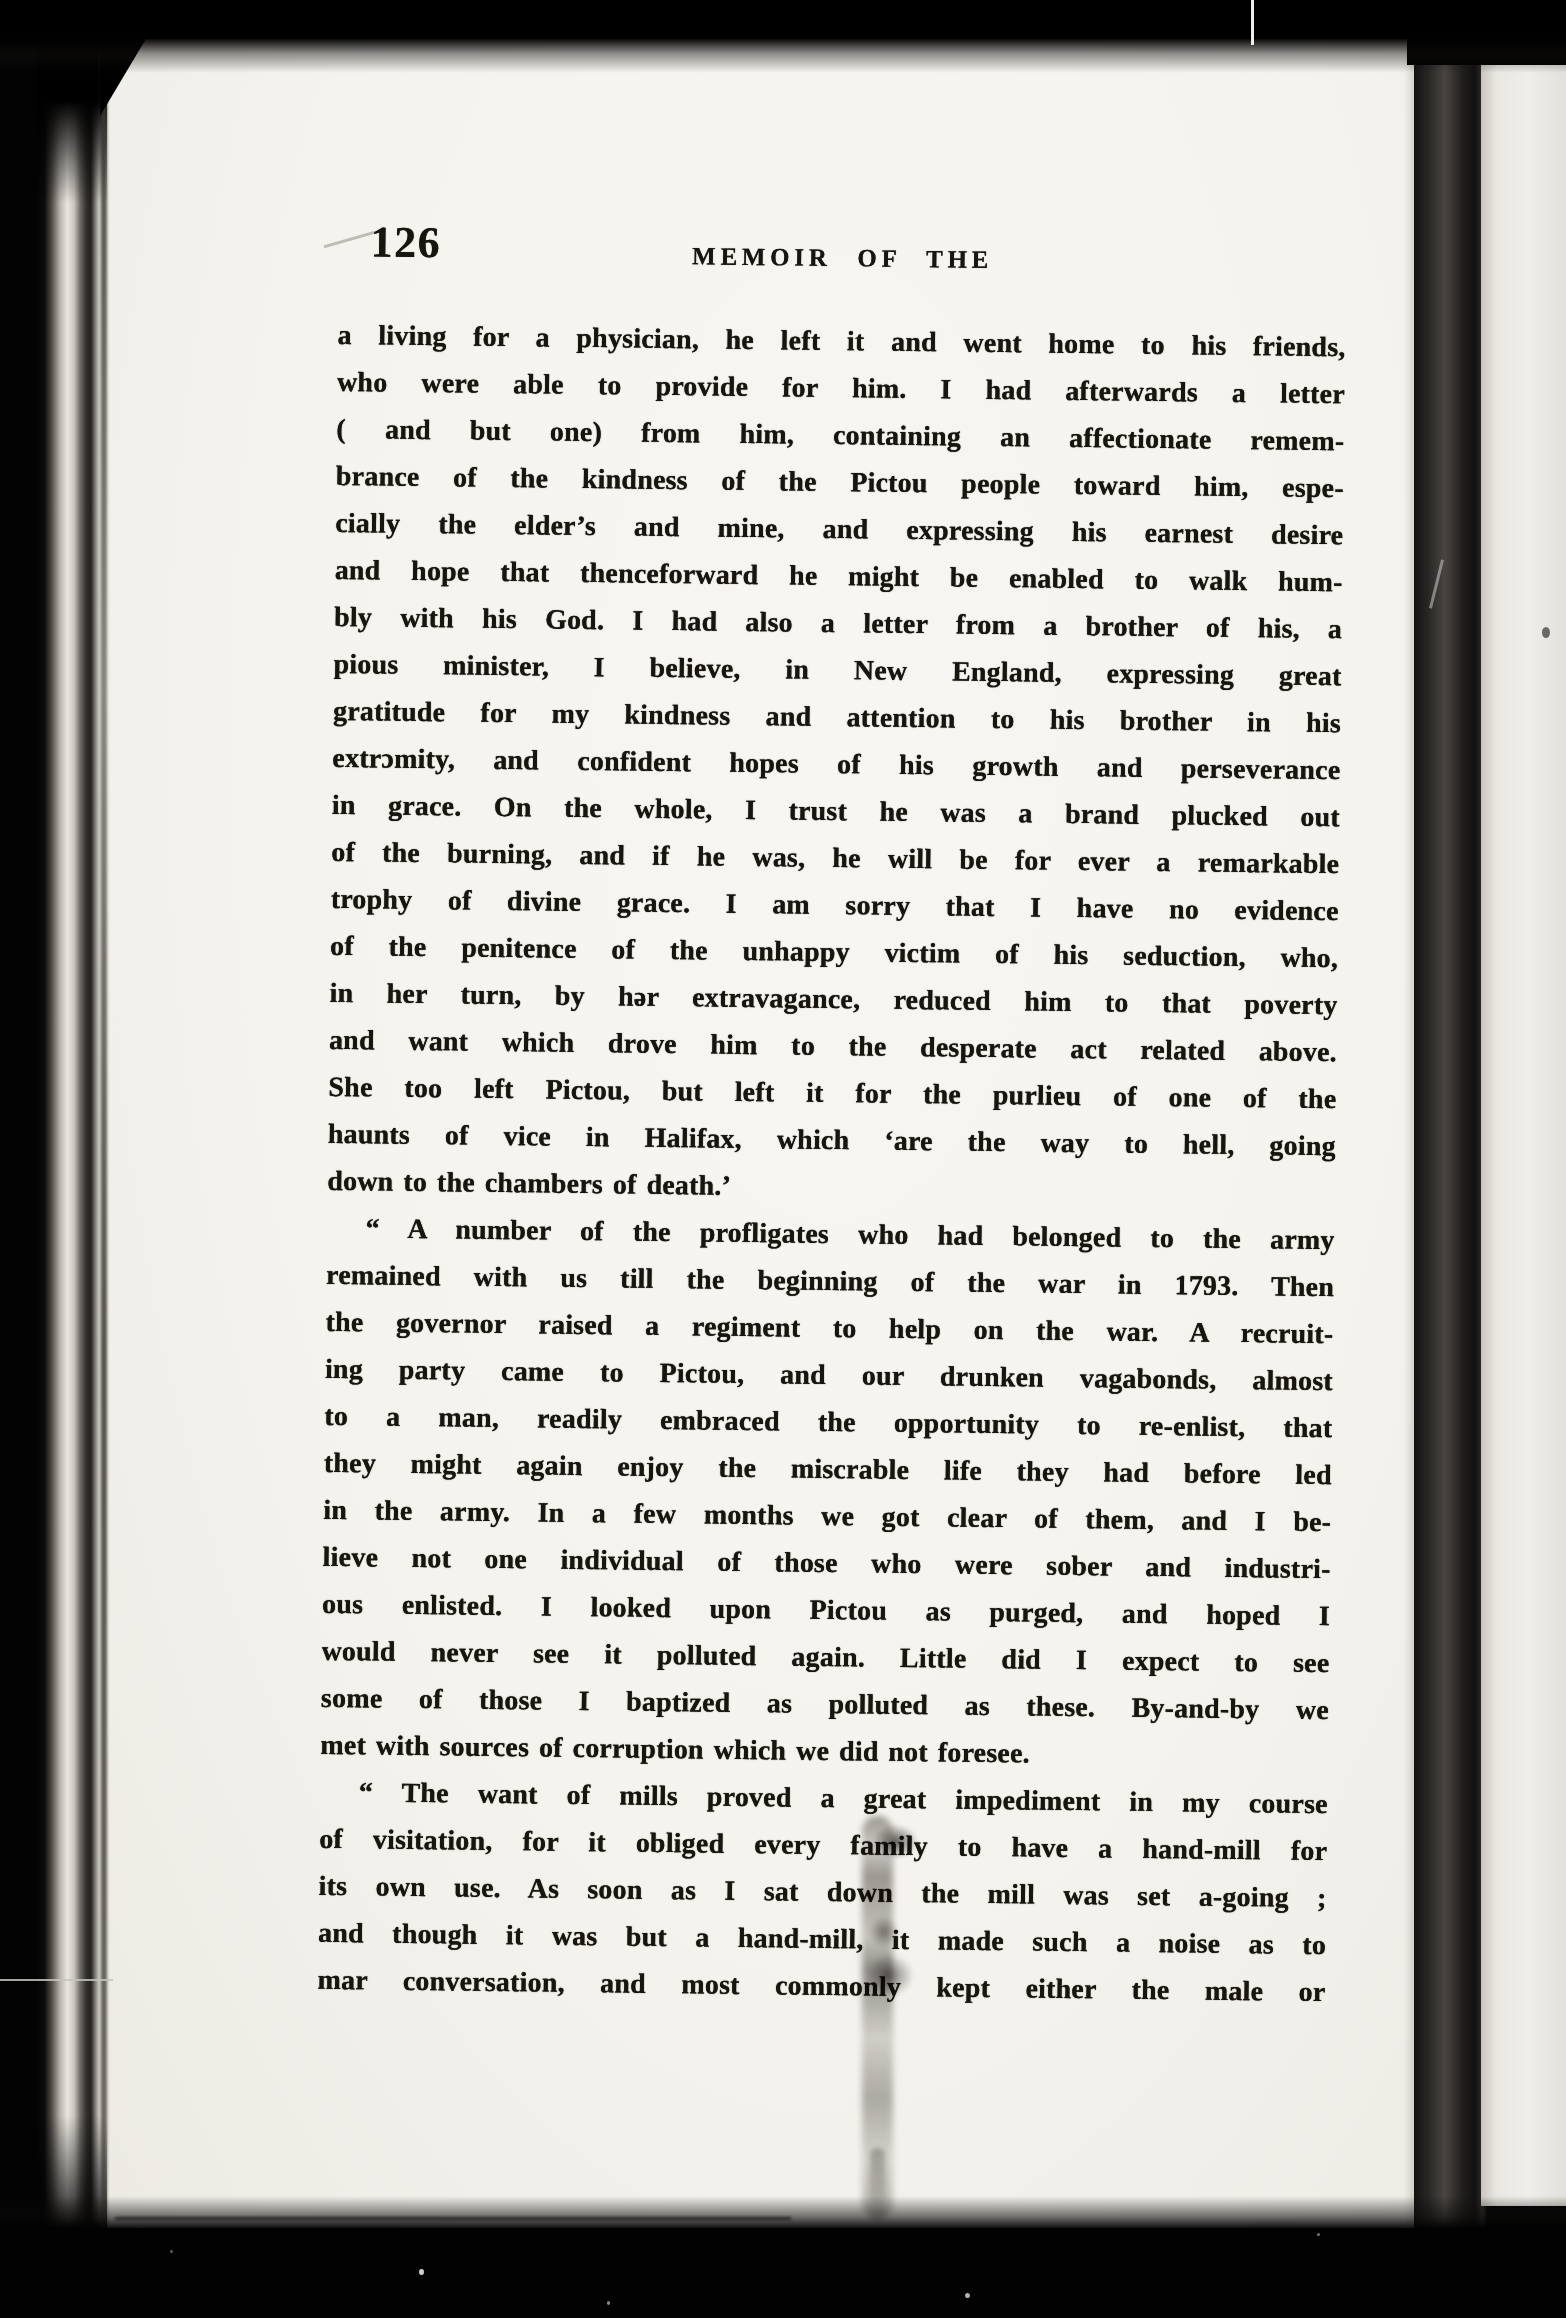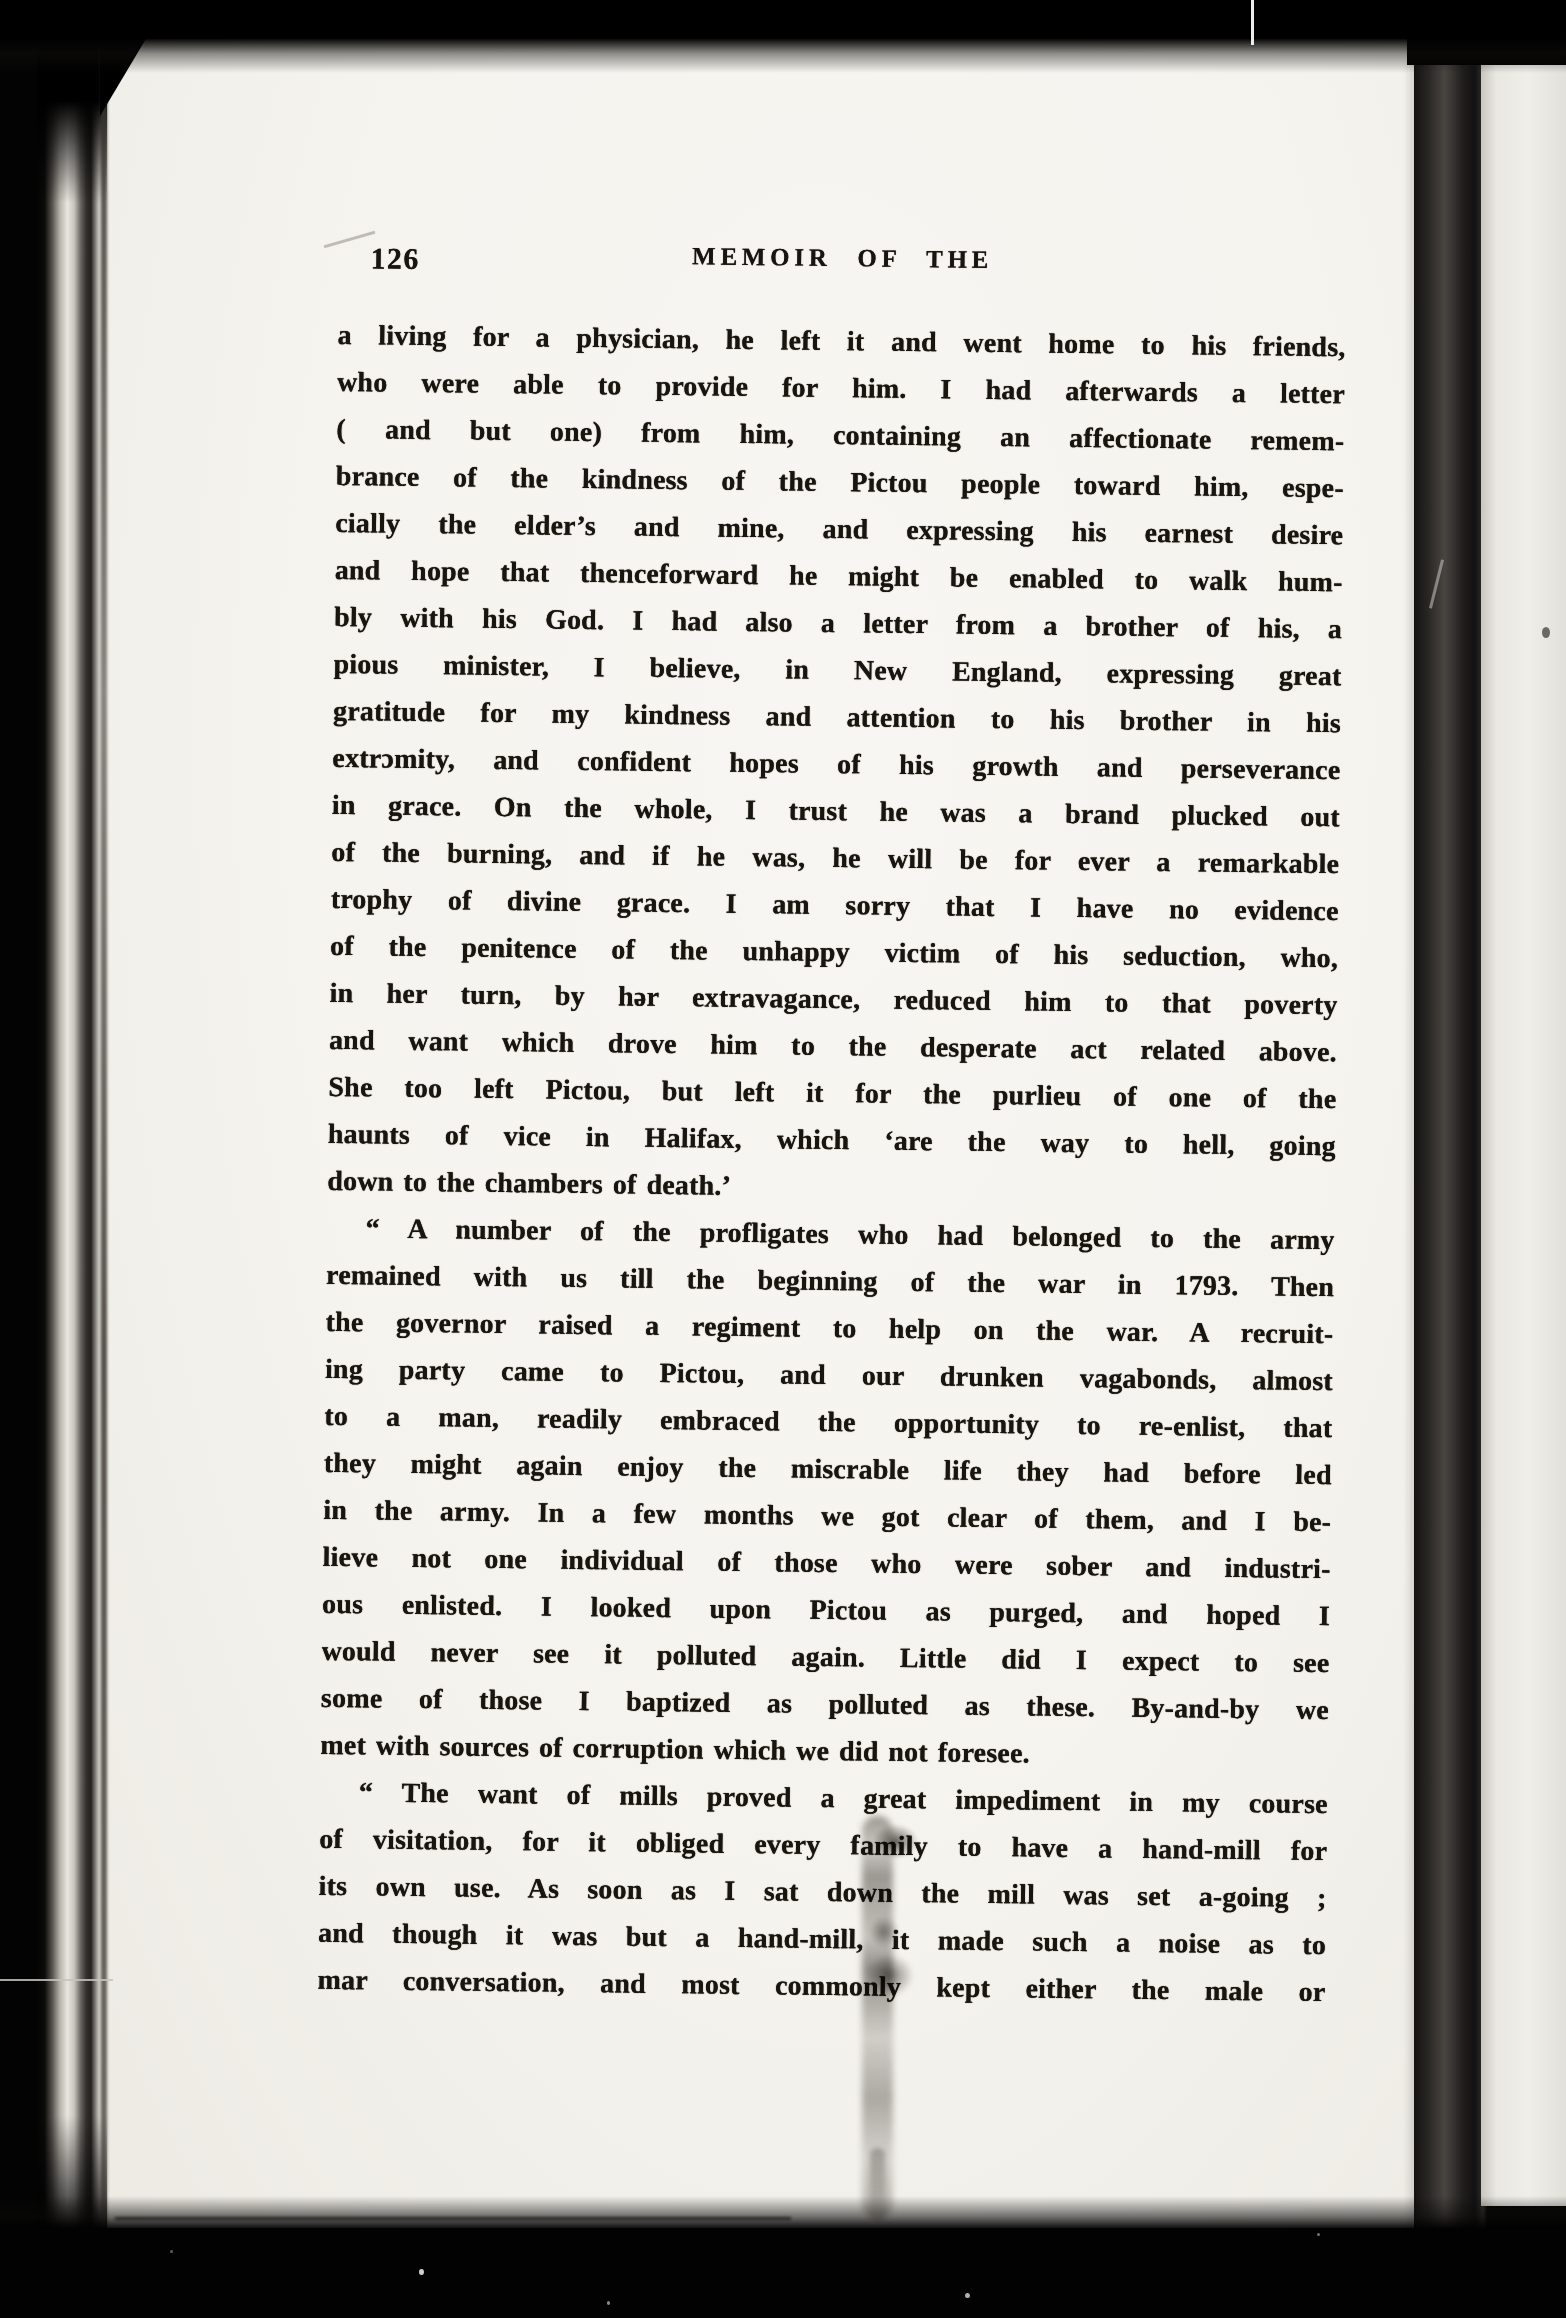--- a/index.html
+++ b/index.html
@@ -88,21 +88,21 @@
   .sp5{left:1317px;top:2233px;width:3.4px;height:3.4px;background:#777572;}
 
   
   .text-block{
     position:absolute;left:339px;top:223px;width:1008px;
     transform:rotate(0.7deg);transform-origin:0 0;
     color:var(--ink);font-weight:700;
   }
   .header-row{position:relative;height:88px;}
   .pagenum{
-    position:absolute;left:32px;top:16px;font-size:30px;letter-spacing:1.4px;line-height:38px;
+    position:absolute;left:32px;top:0;font-size:44px;letter-spacing:1.4px;line-height:38px;
     text-shadow:0 0 0.7px rgba(24,20,14,.9);
   }
   .running-title{
     position:absolute;left:50%;transform:translateX(-50%);top:15px;
     font-size:25px;letter-spacing:4.7px;word-spacing:15px;line-height:28px;
     text-shadow:0 0 0.7px rgba(24,20,14,.85);
   }
   .lines{width:100%;}
   .line{
     height:47px;line-height:47px;font-size:28px;overflow:hidden;

